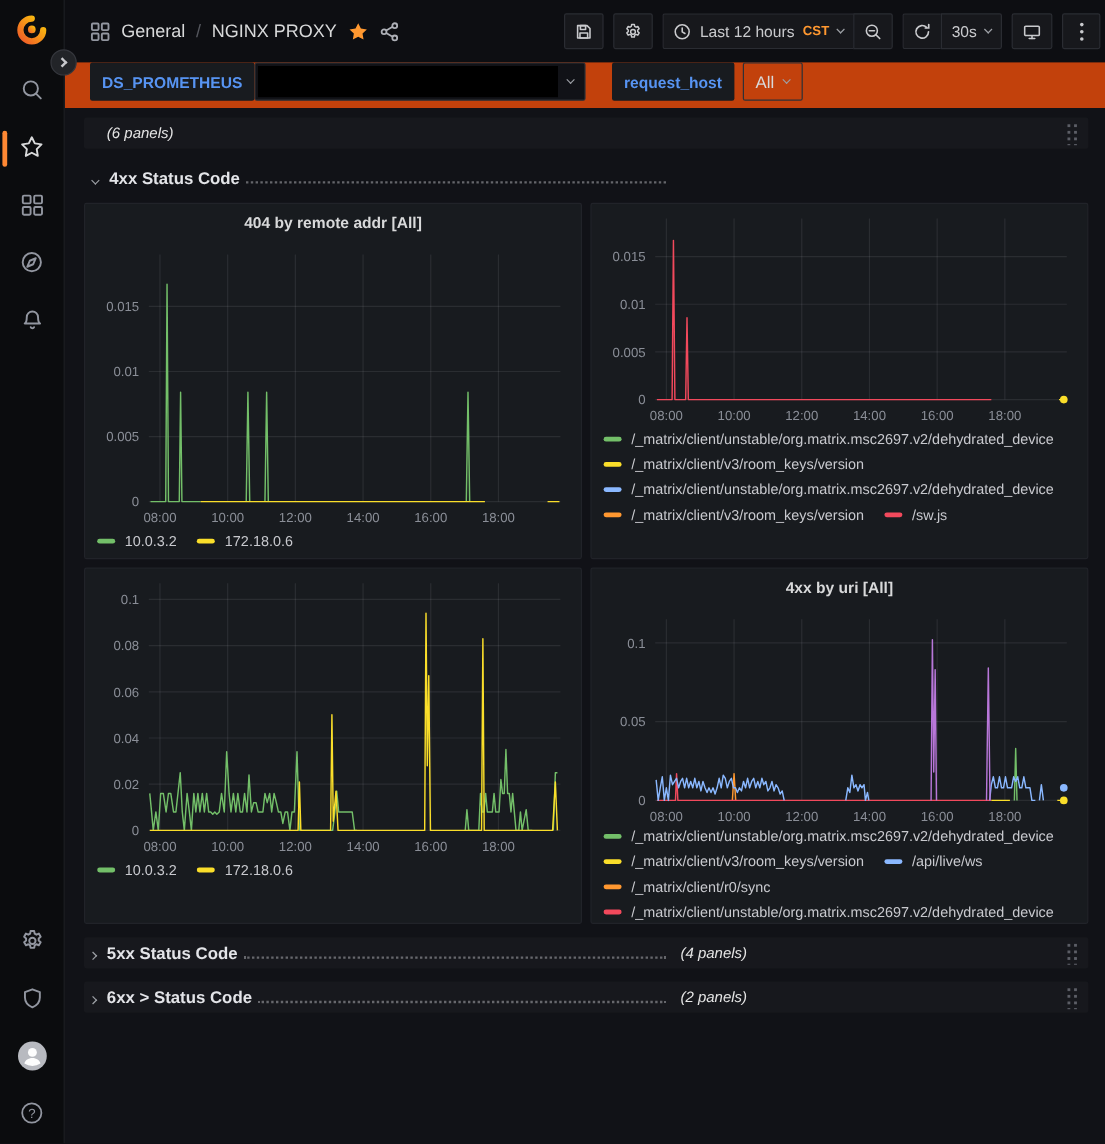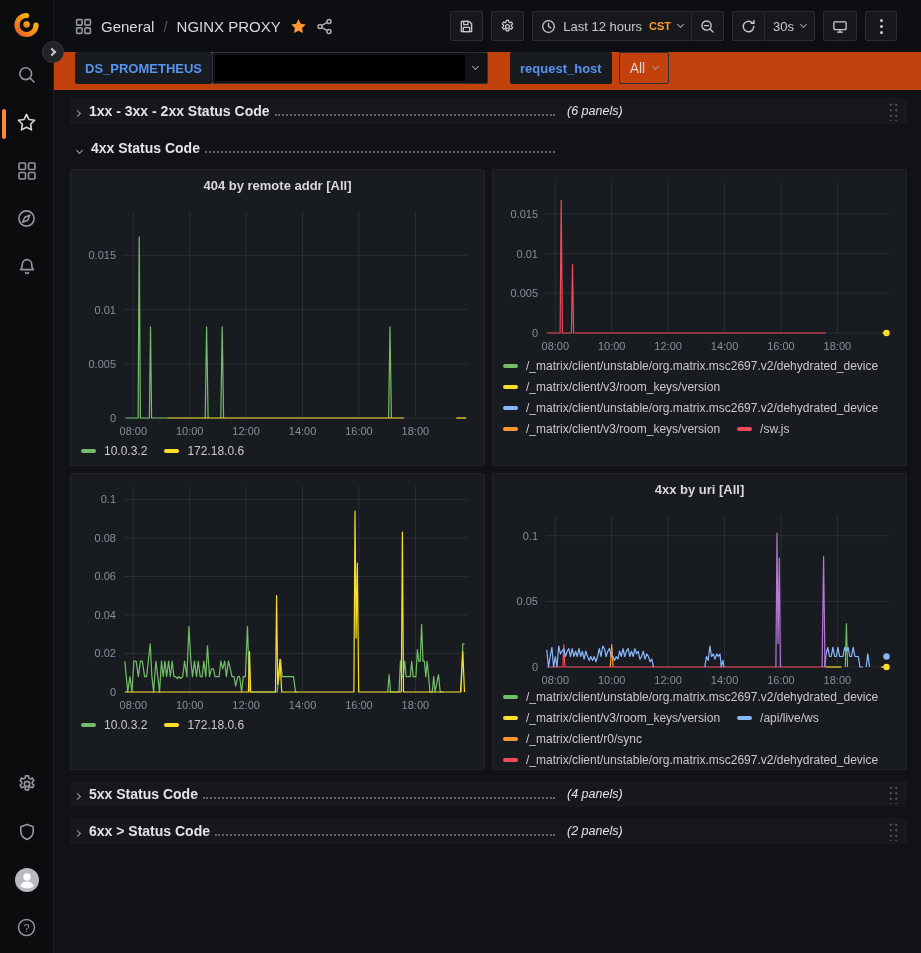--- a/index.html
+++ b/index.html
@@ -37,21 +37,21 @@
   .chev { display:inline-block; width:6px; height:6px;
     border-right:2px solid #c7c8cc; border-bottom:2px solid #c7c8cc; }
   .chev.right { transform:rotate(-45deg); margin-left:-2px; }
   .chev.down  { transform:rotate(45deg);  margin-top:-3px; }
   .chev.small { width:5px; height:5px; border-width:1.5px; border-color:#9da0a6; }
 
   
   .main { flex:1; display:flex; flex-direction:column; min-width:0; background:#111217; }
   .topbar {
     height:52px; flex-shrink:0; background:#0d0e12;
-    display:flex; align-items:center; padding:0 24px 0 21px;
+    display:flex; align-items:center; padding:0 4px 0 21px;
   }
   .breadcrumb { display:flex; align-items:center; gap:9px; color:#d8d9da; font-size:15px; }
   .breadcrumb .sep { color:#55575e; }
   .crumb { cursor:pointer; }
   .icon-btn { display:flex; align-items:center; justify-content:center; cursor:pointer; color:#aeb0b7; }
   .toolbar { margin-left:auto; display:flex; align-items:center; gap:8px; }
   .tbtn {
     height:30px; min-width:32px; padding:0 8px; background:#17181c;
     border:1px solid #2a2c32; border-radius:2px; color:#c9cacd;
     display:flex; align-items:center; justify-content:center; gap:7px; cursor:pointer;
@@ -324,25 +324,20 @@
         <div class="all-box">
           <span>All</span>
           <span class="chev down small"></span>
         </div>
       </div>
     </div>
 
     <main class="dash">
 
       <div class="row-head collapsed">
-        <div class="row-title-group">
-          <span class="chev right small"></span>
-          <span class="row-title">1xx - 3xx - 2xx Status Code</span>
-          <span class="row-dots"></span>
-        </div>
         <span class="row-count">(6 panels)</span>
         <span class="row-drag"></span>
       </div>
 
       <div class="row-head" style="margin-bottom:8px">
         <div class="row-title-group">
           <span class="chev down small"></span>
           <span class="row-title">4xx Status Code</span>
           <span class="row-dots"></span>
         </div>

